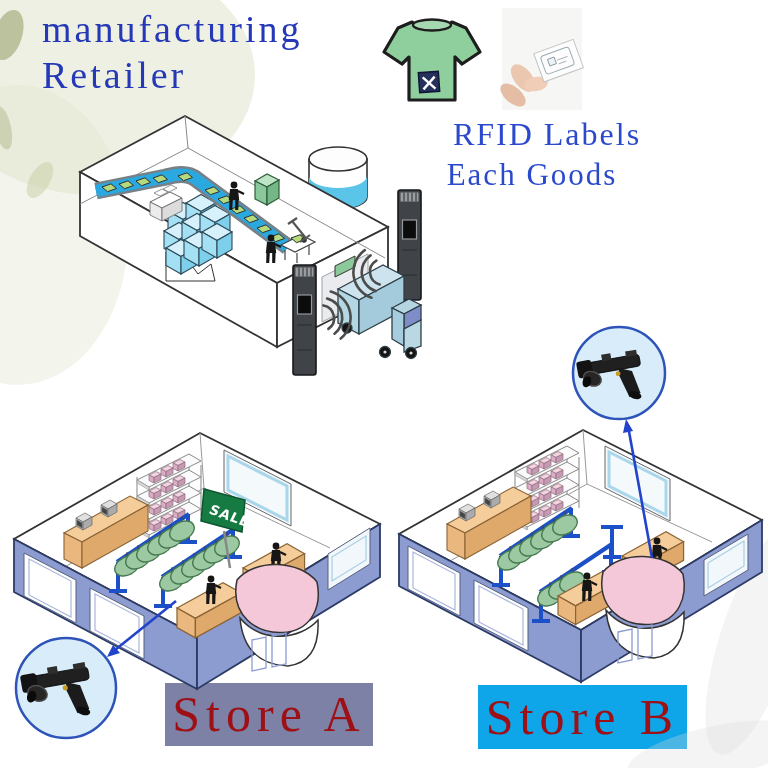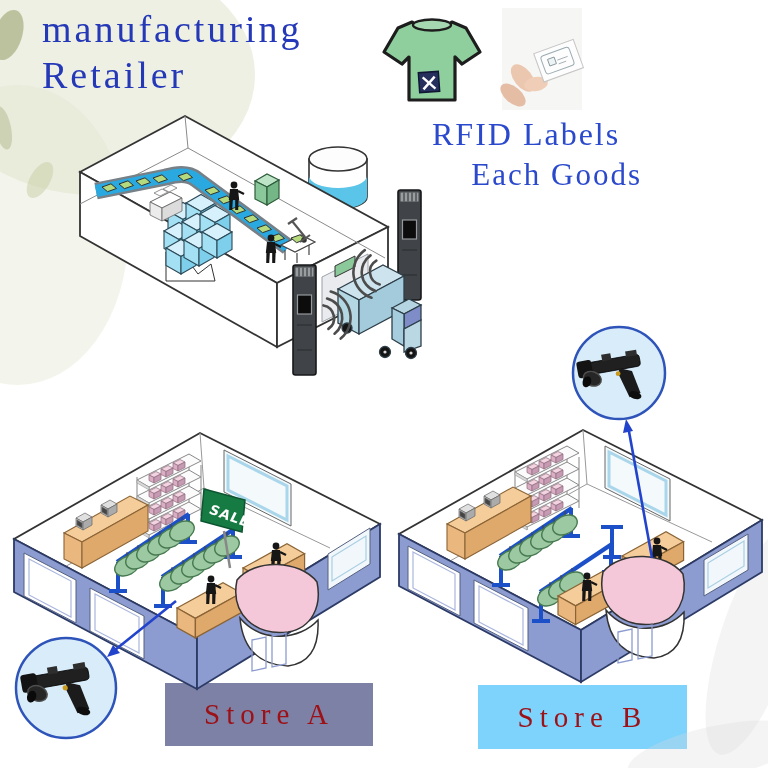--- a/index.html
+++ b/index.html
@@ -2,27 +2,27 @@
 <html><head>
 <meta charset="utf-8">
 <style>
   html,body{margin:0;padding:0;background:#fff;}
   .stage{position:relative;width:768px;height:768px;background:#ffffff;overflow:hidden;
          font-family:"Liberation Serif", serif;}
   .stage svg.scene{position:absolute;left:0;top:0;z-index:2;}
   .page-title{position:absolute;left:42px;top:6px;z-index:3;color:#2438b8;
               font-size:38px;line-height:1.22;letter-spacing:3px;white-space:nowrap;}
   .caption1{position:absolute;left:432px;top:116px;width:230px;z-index:3;color:#2a49cc;
-            font-size:32px;letter-spacing:2px;white-space:nowrap;}
+            font-size:32px;letter-spacing:2px;text-align:center;white-space:nowrap;}
   .caption2{position:absolute;left:422px;top:157px;width:220px;z-index:3;color:#2a49cc;
-            font-size:31px;letter-spacing:2px;text-align:right;white-space:nowrap;}
+            font-size:31px;letter-spacing:2px;text-align:center;white-space:nowrap;}
   .banner{position:absolute;z-index:1;text-align:center;color:#9c1016;
-          font-size:29px;letter-spacing:6px;}
+          font-size:50px;letter-spacing:6px;}
   .banner-a{left:165px;top:683px;width:208px;height:63px;line-height:63px;background:#7e81a6;}
-  .banner-b{left:478px;top:685px;width:209px;height:64px;line-height:64px;background:#7dd3fc;}
+  .banner-b{left:478px;top:685px;width:209px;height:64px;line-height:64px;background:#0ea5e9;}
 </style>
 </head>
 <body>
 
 <div class="stage">
 
   <div class="banner banner-a">
     <span>Store A</span>
   </div>
   <div class="banner banner-b">

